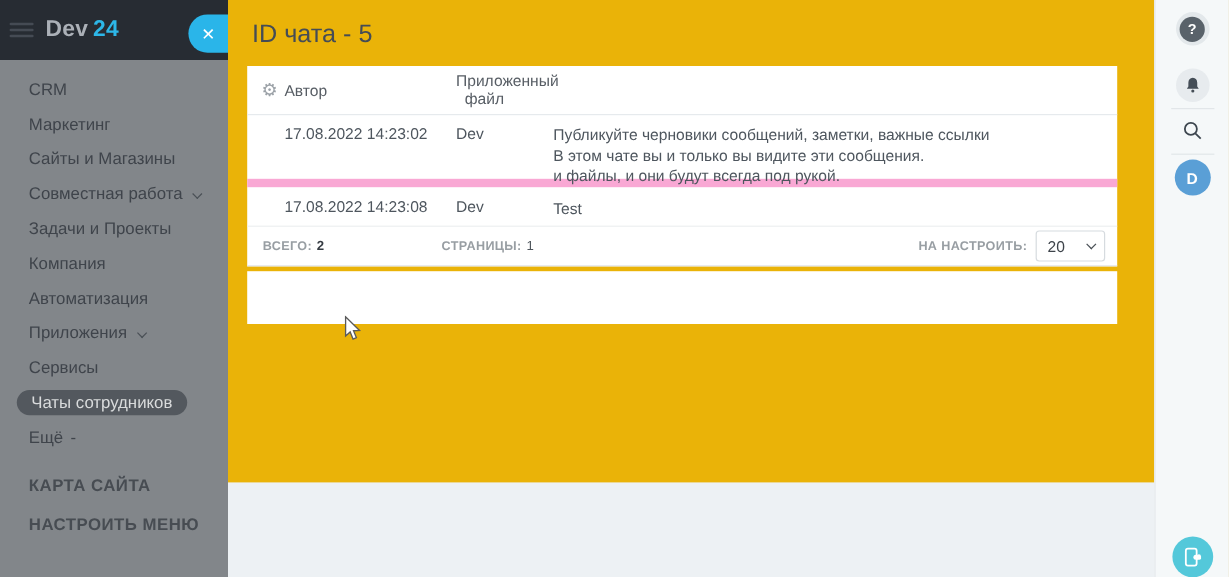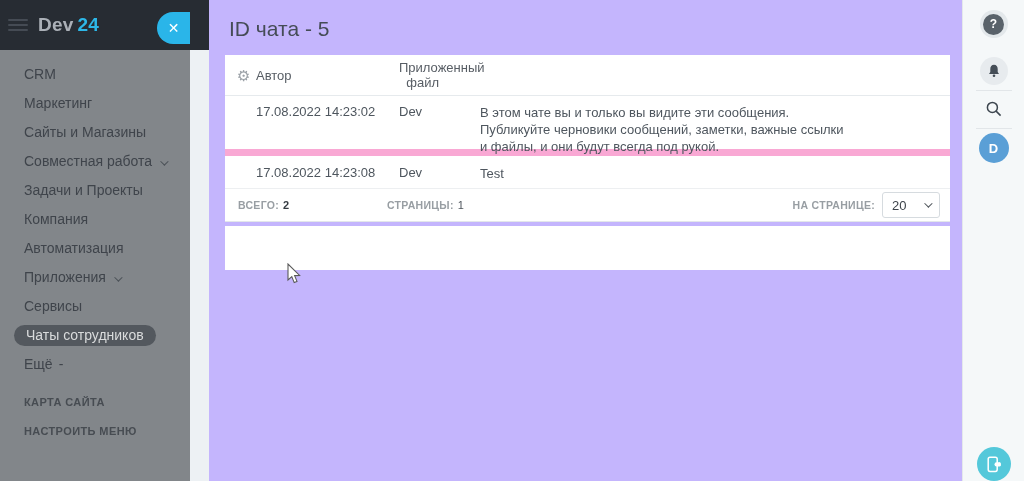--- a/index.html
+++ b/index.html
@@ -21,25 +21,25 @@
   .menu-item { height:29px; line-height:29px; padding-left:24px; font-size:14px; color:#3f444b;
                cursor:pointer; white-space:nowrap; }
   .menu-list { padding-top:10px; }
   .chev { display:inline-block; width:6px; height:6px; border-right:1.6px solid #4a5056;
           border-bottom:1.6px solid #4a5056; transform:rotate(45deg) translateY(-2px); margin-left:8px; }
   .menu-item.active-wrap { padding-left:14px; }
   .pill { display:inline-block; background:#53585e; color:#d9dbdc; border-radius:12px;
           padding:0 12px; height:21px; line-height:21px; font-size:14px; }
   .dash { margin-left:6px; color:#3f444b; }
   .side-links { position:absolute; left:24px; top:396px; }
-  .side-link { font-size:11px; font-weight:bold; color:#474c52; letter-spacing:.4px;
+  .side-link { font-size:14px; font-weight:bold; color:#474c52; letter-spacing:.4px;
                margin-bottom:17px; cursor:pointer; white-space:nowrap; }
 
   
-  .main { position:absolute; left:190px; top:0; width:772px; height:481px; background:#c4b5fd;margin-left:19px; }
+  .main { position:absolute; left:190px; top:0; width:772px; height:402px; background:#eab308; }
   .page-title { position:absolute; left:20px; top:17px; font-size:21px; color:#454c56; }
   .panel { position:absolute; left:16px; top:55px; width:725px; background:#fff; }
   .grid-row { display:grid; grid-template-columns:31px 143px 81px 1fr 170px; align-items:start; }
   .thead { height:41px; border-bottom:1px solid #e6eaed; align-items:center; }
   .th { font-size:13px; color:#575d64; }
   .th.right, .td.right { text-align:right; padding-right:41px; }
   .gear-cell { padding-left:12px; color:#9ba1a7; font-size:15px; line-height:1; cursor:pointer; }
   .trow1 { height:60px; border-bottom:7px solid #f9a8d4; padding-top:8px; }
   .trow2 { height:33px; border-bottom:1px solid #edeff1; padding-top:9px; }
   .td { font-size:13px; color:#4e565e; }
@@ -122,22 +122,22 @@
       <div class="gear-cell">⚙</div>
       <div class="th">Автор</div>
       <div class="th right">Приложенный файл</div>
     </div>
 
     <div class="grid-row trow1">
       <div class="td"></div>
       <div class="td">17.08.2022 14:23:02</div>
       <div class="td">Dev</div>
       <div class="td">
+        <div class="line">Публикуйте черновики сообщений, заметки, важные ссылки</div>
         <div class="line">В этом чате вы и только вы видите эти сообщения.</div>
-        <div class="line">Публикуйте черновики сообщений, заметки, важные ссылки</div>
         <div class="line">и файлы, и они будут всегда под рукой.</div>
       </div>
       <div class="td right"></div>
     </div>
 
     <div class="grid-row trow2">
       <div class="td"></div>
       <div class="td">17.08.2022 14:23:08</div>
       <div class="td">Dev</div>
       <div class="td">
@@ -149,21 +149,21 @@
     <div class="tfoot">
       <div class="total-group">
         <span class="foot-label">ВСЕГО:</span>
         <span class="foot-val">2</span>
       </div>
       <div class="pages-group">
         <span class="foot-label">СТРАНИЦЫ:</span>
         <span class="foot-val" style="font-weight:normal;color:#4e555c;">1</span>
       </div>
       <div class="perpage-group">
-        <span class="foot-label">НА СТРАНИЦЕ:</span>
+        <span class="foot-label">НА НАСТРОИТЬ:</span>
         <div class="select-box">
           <span class="val">20</span>
           <span class="sel-chev"></span>
         </div>
       </div>
     </div>
   </div>
 
   <div class="empty-block"></div>
 </div>

